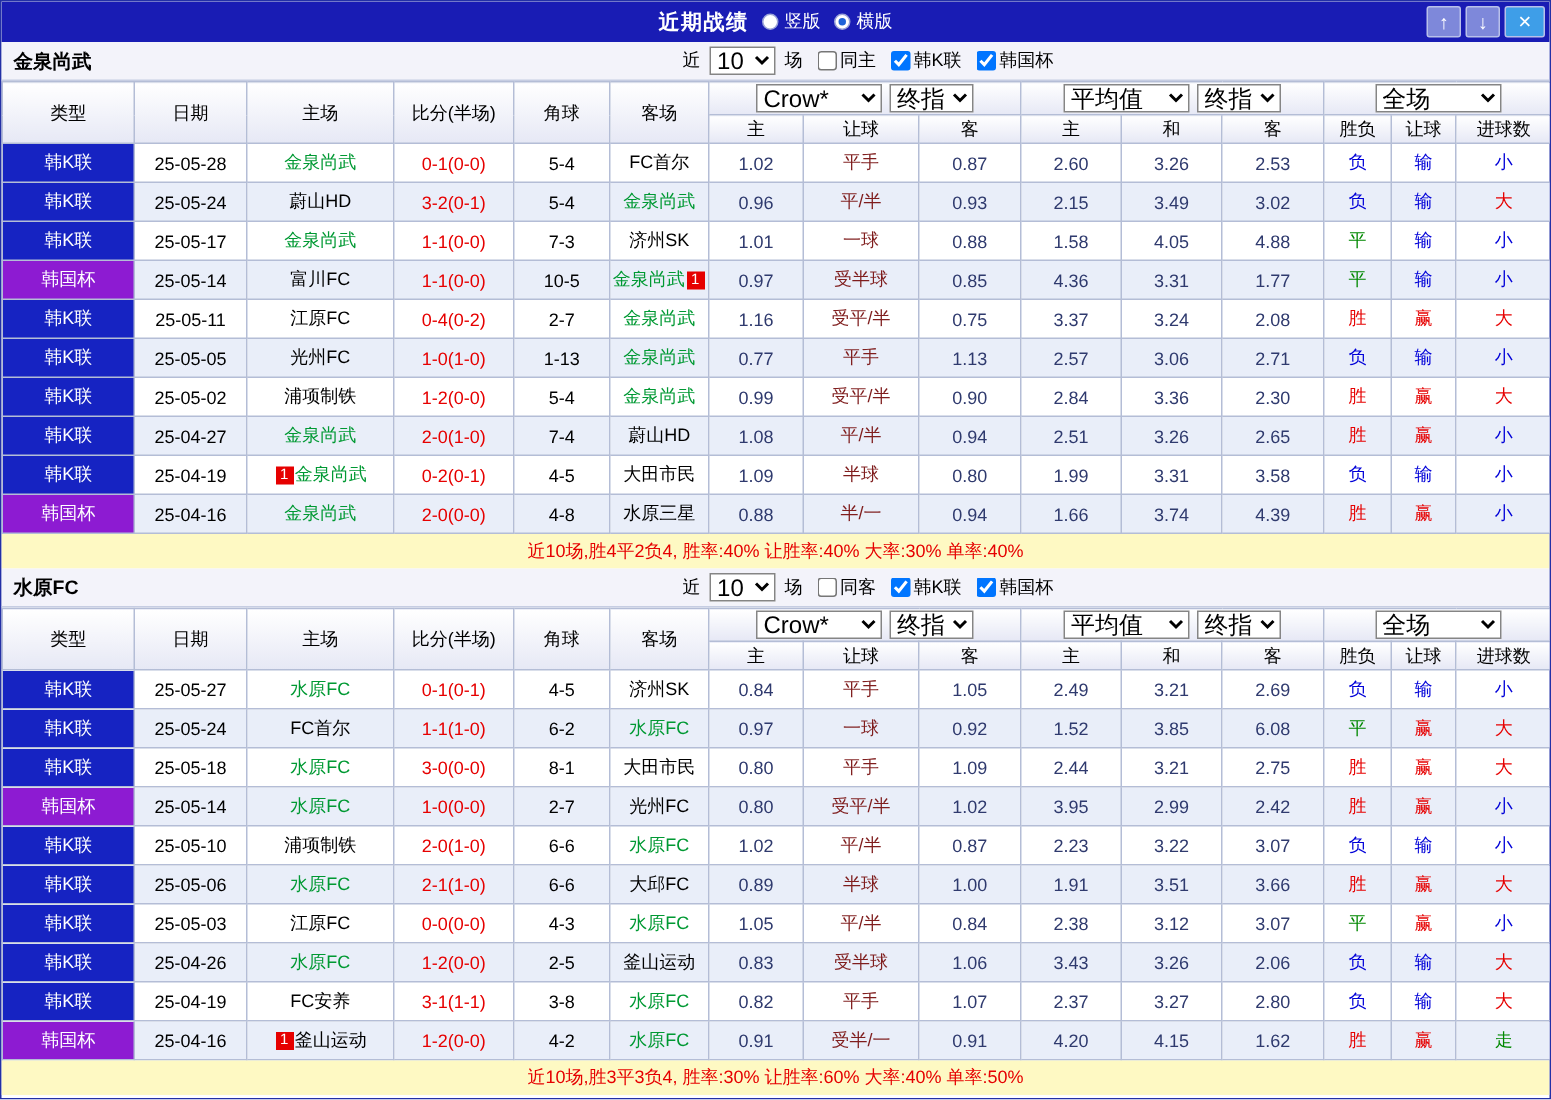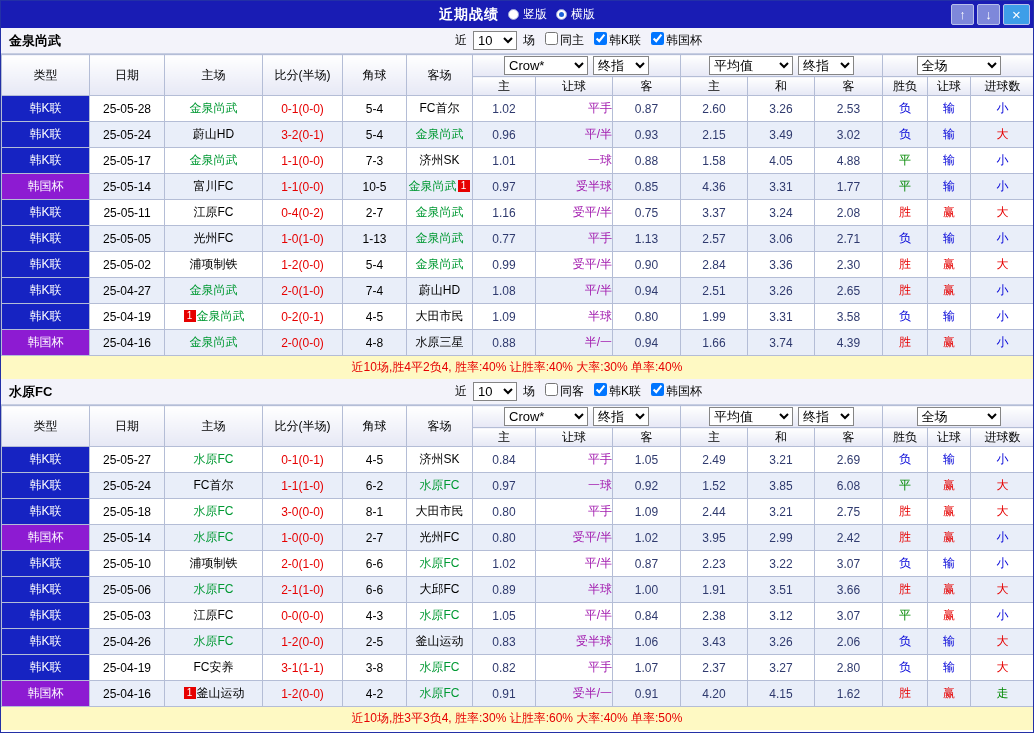--- a/index.html
+++ b/index.html
@@ -16,42 +16,42 @@
   .radio.on::after { content: ""; position: absolute; left: 2px; top: 2px; width: 5px; height: 5px; border-radius: 50%; background: #1e62d8; }
   .win-btns { position: absolute; right: 3px; top: 3px; display: flex; gap: 3px; }
   .win-btn { height: 21px; width: 23px; border: 1px solid #b8c0ea; color: #fff; font-size: 13px; display: flex; align-items: center; justify-content: center; cursor: pointer; border-radius: 2px; padding: 0; font-family: inherit; }
   .win-btn.up, .win-btn.down { background: #7e88da; }
   .win-btn.close { background: #3e9ee8; width: 27px; font-size: 15px; }
 
   
   .sec-header { height: 26px; min-height: 26px; background: #f3f3fa; border-bottom: 1px solid #c6cde2; position: relative; display: flex; align-items: center; }
   .team-title { font-weight: bold; font-size: 13px; padding-left: 8px; color: #000; }
   .filters { position: absolute; left: 44%; display: flex; align-items: center; gap: 3px; font-size: 12px; color: #000; }
-  .filters label { display: inline-flex; cursor: pointer; }
+  .filters label { display: inline-flex; align-items: center; cursor: pointer; }
   .filters input[type=checkbox] { width: 13px; height: 13px; margin: 0 2px 0 7px; }
-  select { font-size: 13px; height: 19px; border: 1px solid #858585; background: #fff; font-family: inherit; color: #000; }
+  select { font-size: 16px; height: 19px; border: 1px solid #858585; background: #fff; font-family: inherit; color: #000; }
   .sel-count { width: 44px; margin: 0 3px; }
 
   
   table { width: 100%; border-collapse: collapse; table-layout: fixed; }
   th, td { border: 1px solid #b4bdd6; text-align: center; overflow: hidden; white-space: nowrap; padding: 0; }
   thead th { background: linear-gradient(#ffffff, #e6e8f5); font-weight: normal; font-size: 12px; color: #000; }
   tr.hrow1 th { height: 22px; }
   tr.hrow2 th { height: 19px; }
   .grp-selects { display: flex; justify-content: center; gap: 5px; align-items: center; }
   .sel-med { width: 84px; }
   .sel-sm { width: 56px; }
   td { height: 26px; font-size: 12px; color: #000; }
   tr.alt td { background: #e9eef9; }
   td.type { color: #fff; }
   td.type.kleague { background: #1623c2; }
   td.type.cup { background: #8d1bd2; }
   td.score { color: #e60000; }
   td.odds { color: #2f3a6e; }
-  td.handicap { color: #a21caf; text-align: right; }
+  td.handicap { color: #7f1d1d; }
   td.res.w { color: #e60000; }
   td.res.d { color: #008800; }
   td.res.l { color: #0000d8; }
   .tname { color: #000; }
   .tname.focus { color: #009933; }
   .badge { display: inline-block; width: 12px; height: 12px; background: #e60000; color: #fff; font-size: 10px; line-height: 12px; text-align: center; margin: 0 1px; vertical-align: 1px; }
   .badge:empty { display: none; }
   .summary { height: 23px; min-height: 23px; line-height: 22px; text-align: center; color: #e60000; font-size: 12px; background: #fef9c3; }
 </style>
 </head>

